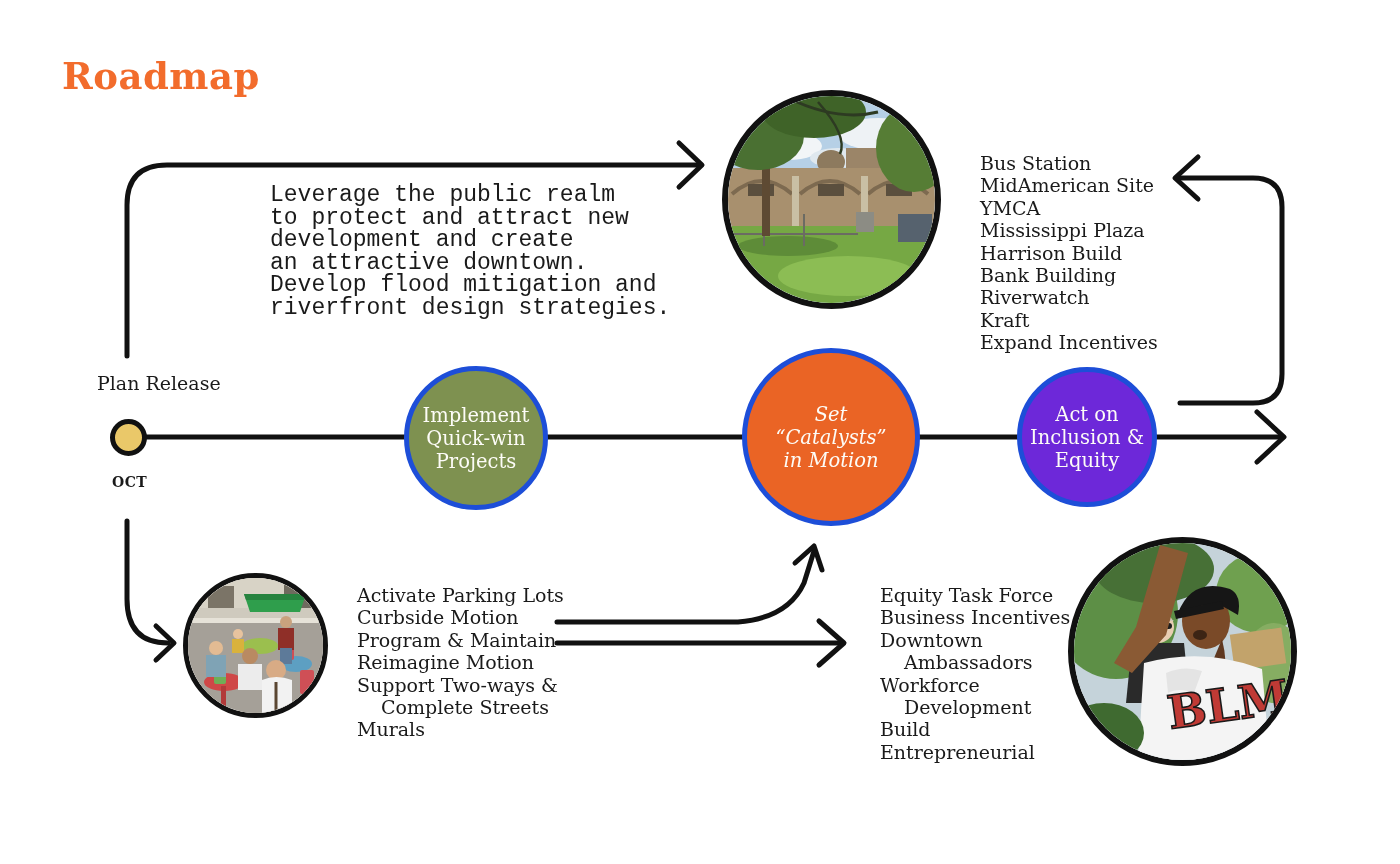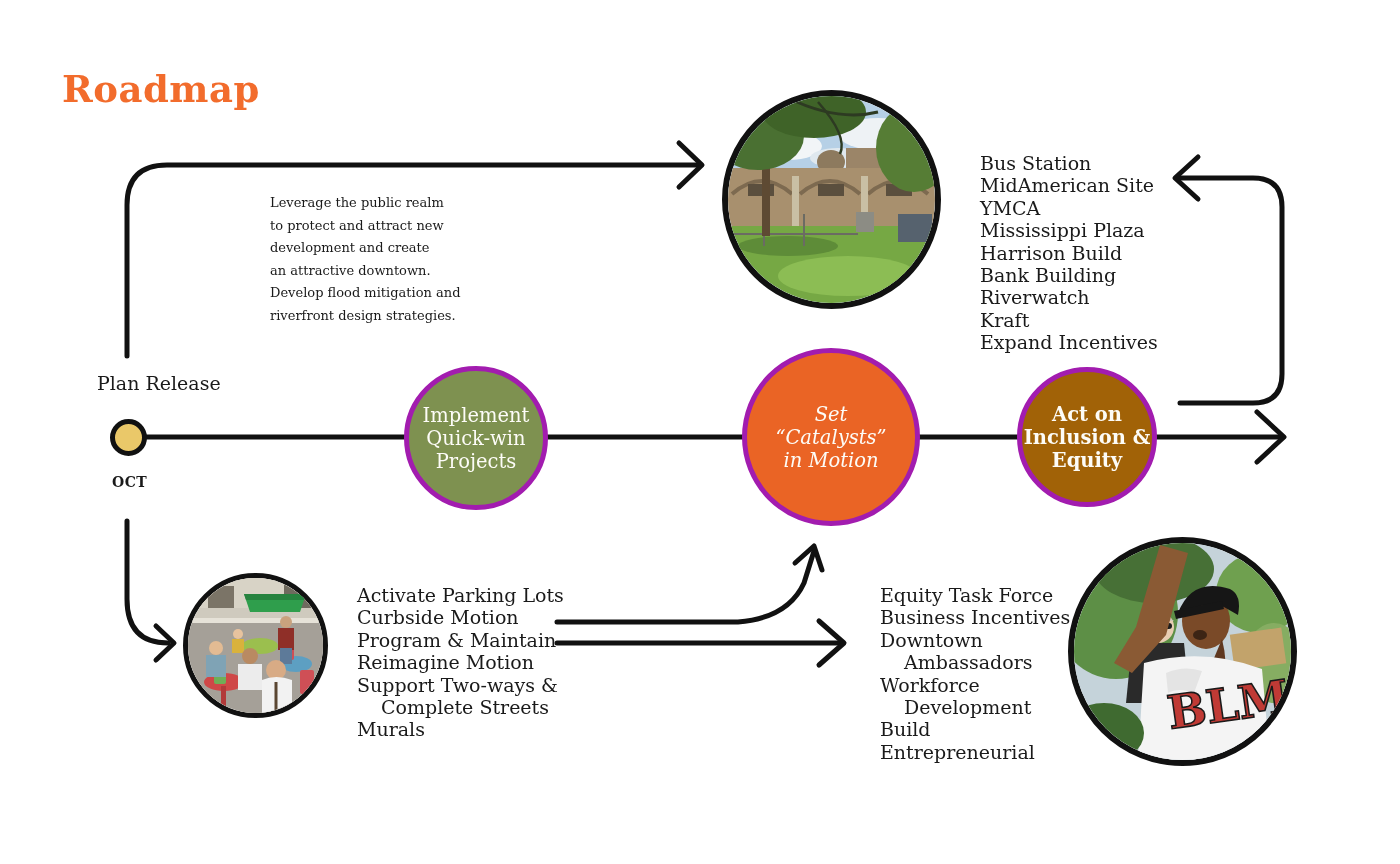--- a/index.html
+++ b/index.html
@@ -3,35 +3,35 @@
 <meta charset="utf-8">
 <style>
   html,body{margin:0;padding:0;background:#ffffff;}
   #canvas{
     position:relative;width:1400px;height:864px;background:#ffffff;
     font-family:"DejaVu Serif","Liberation Serif",serif;color:#1a1a1a;overflow:hidden;
   }
   .abs{position:absolute;}
   .preline{white-space:pre-line;}
   #page-title{
-    left:62px;top:67px;font-size:37px;font-weight:bold;color:#f26c2c;
+    left:62px;top:54px;font-size:37px;font-weight:bold;color:#f26c2c;
     letter-spacing:0.5px;z-index:2;
   }
   .note{
-    left:270px;top:192px;font-size:13px;line-height:22.5px;z-index:2;
+    left:270px;top:184px;font-size:23px;line-height:22.5px;z-index:2;font-family:Liberation Mono, monospace;
   }
   .list{font-size:19px;line-height:22.4px;z-index:2;}
   .list .indent{padding-left:24px;}
   #list-catalyst-sites{left:980px;top:110px;margin-top:42px;}
   #list-quick-wins{left:357px;top:584px;}
   #list-equity{left:880px;top:584px;}
   #label-plan-release{left:97px;top:372px;font-size:19px;font-weight:normal;z-index:2;}
   #label-oct{left:112px;top:474px;font-size:14px;font-weight:bold;letter-spacing:0.5px;z-index:2;}
   .milestone{
-    border:5px solid #a21caf;border-radius:50%;display:flex;align-items:center;justify-content:center;
+    border:5px solid #1d4ed8;border-radius:50%;display:flex;align-items:center;justify-content:center;
     text-align:center;color:#fdfcf7;font-size:19.5px;line-height:23px;z-index:3;box-sizing:border-box;
   }
   #milestone-quick-wins{left:404px;top:366px;width:144px;height:144px;}
   #milestone-catalysts{left:742px;top:348px;width:178px;height:178px;font-style:italic;}
   #milestone-equity{left:1017px;top:367px;width:140px;height:140px;}
   #start-dot{
     left:110px;top:419px;width:37px;height:37px;border:5px solid #111;border-radius:50%;
     box-sizing:border-box;z-index:3;
   }
   .photo{
@@ -113,21 +113,21 @@
   <div id="milestone-quick-wins" class="abs milestone" style="background:#7e9150;">
     <span class="preline">Implement
 Quick-win
 Projects</span>
   </div>
   <div id="milestone-catalysts" class="abs milestone" style="background:#ea6425;">
     <span class="preline">Set
 “Catalysts”
 in Motion</span>
   </div>
-  <div id="milestone-equity" class="abs milestone" style="background:#a16207;font-weight:bold;">
+  <div id="milestone-equity" class="abs milestone" style="background:#6d28d9;">
     <span class="preline">Act on
 Inclusion &amp;
 Equity</span>
   </div>
 
   <div id="photo-park" class="abs photo">
     <svg width="207" height="207" viewBox="0 0 207 207">
       <rect x="0" y="0" width="207" height="207" fill="#b6d0e6"></rect>
       <ellipse cx="60" cy="50" rx="34" ry="14" fill="#f2f5f7"></ellipse>
       <ellipse cx="150" cy="38" rx="40" ry="16" fill="#eef2f5"></ellipse>

